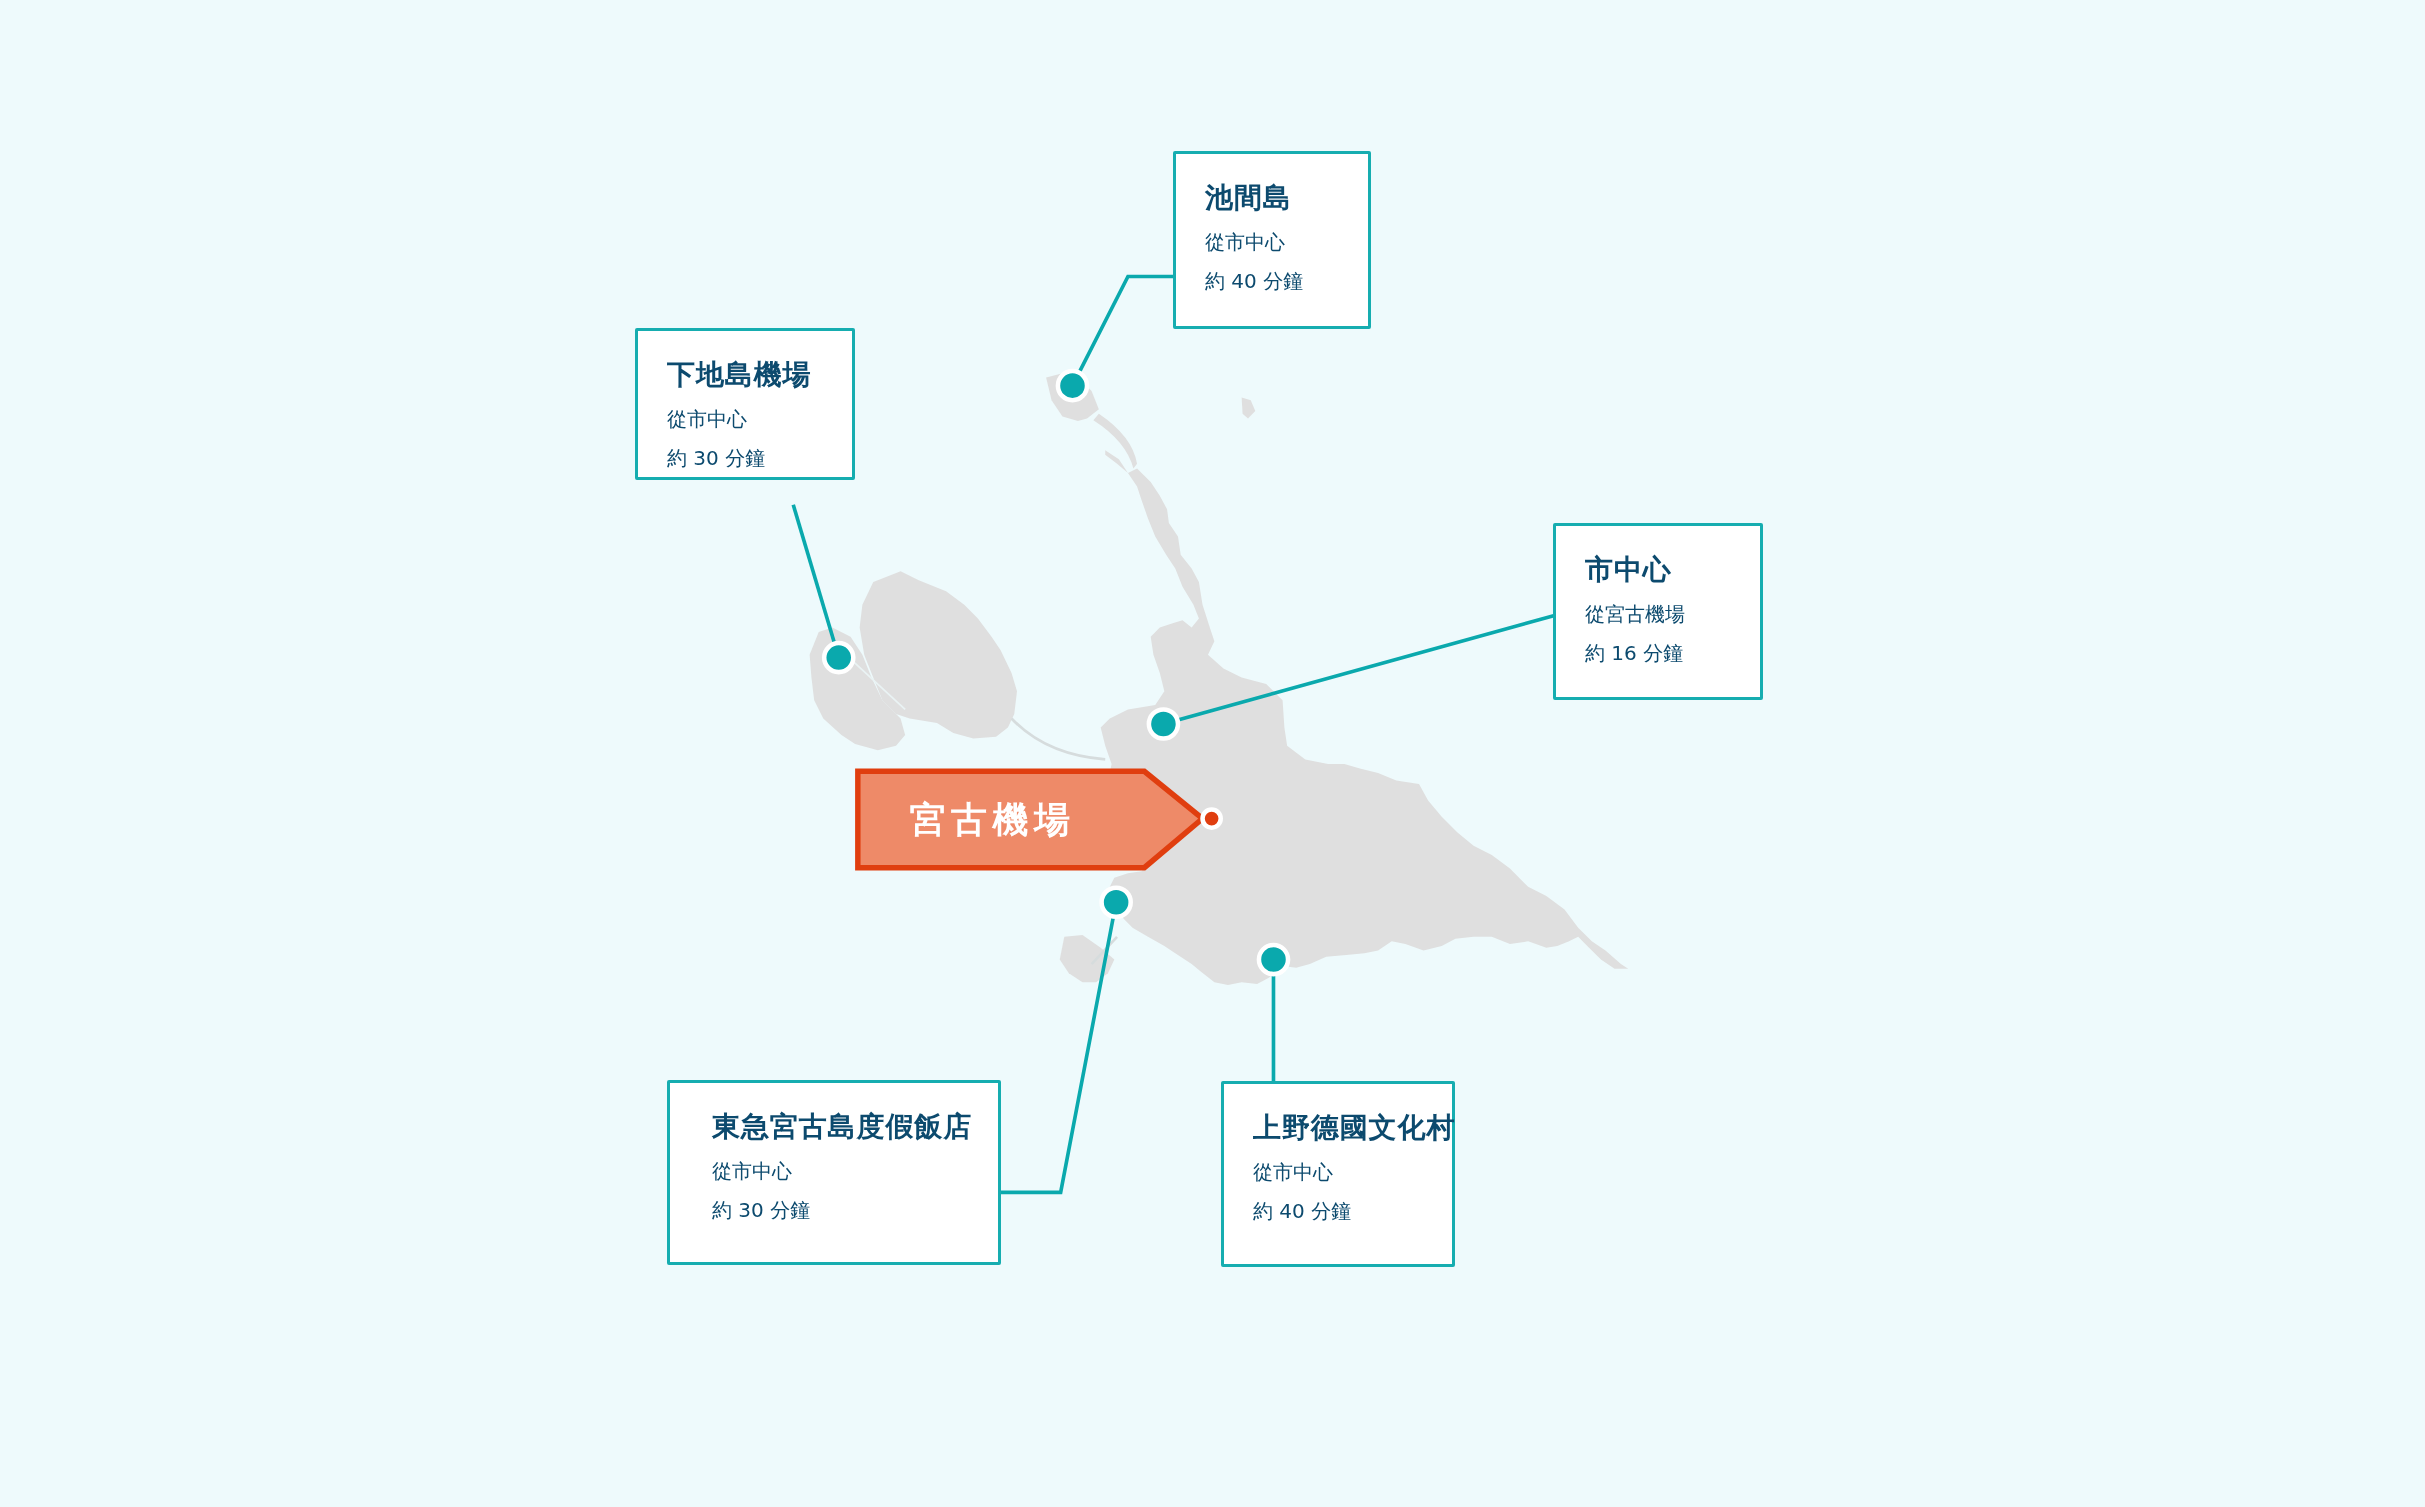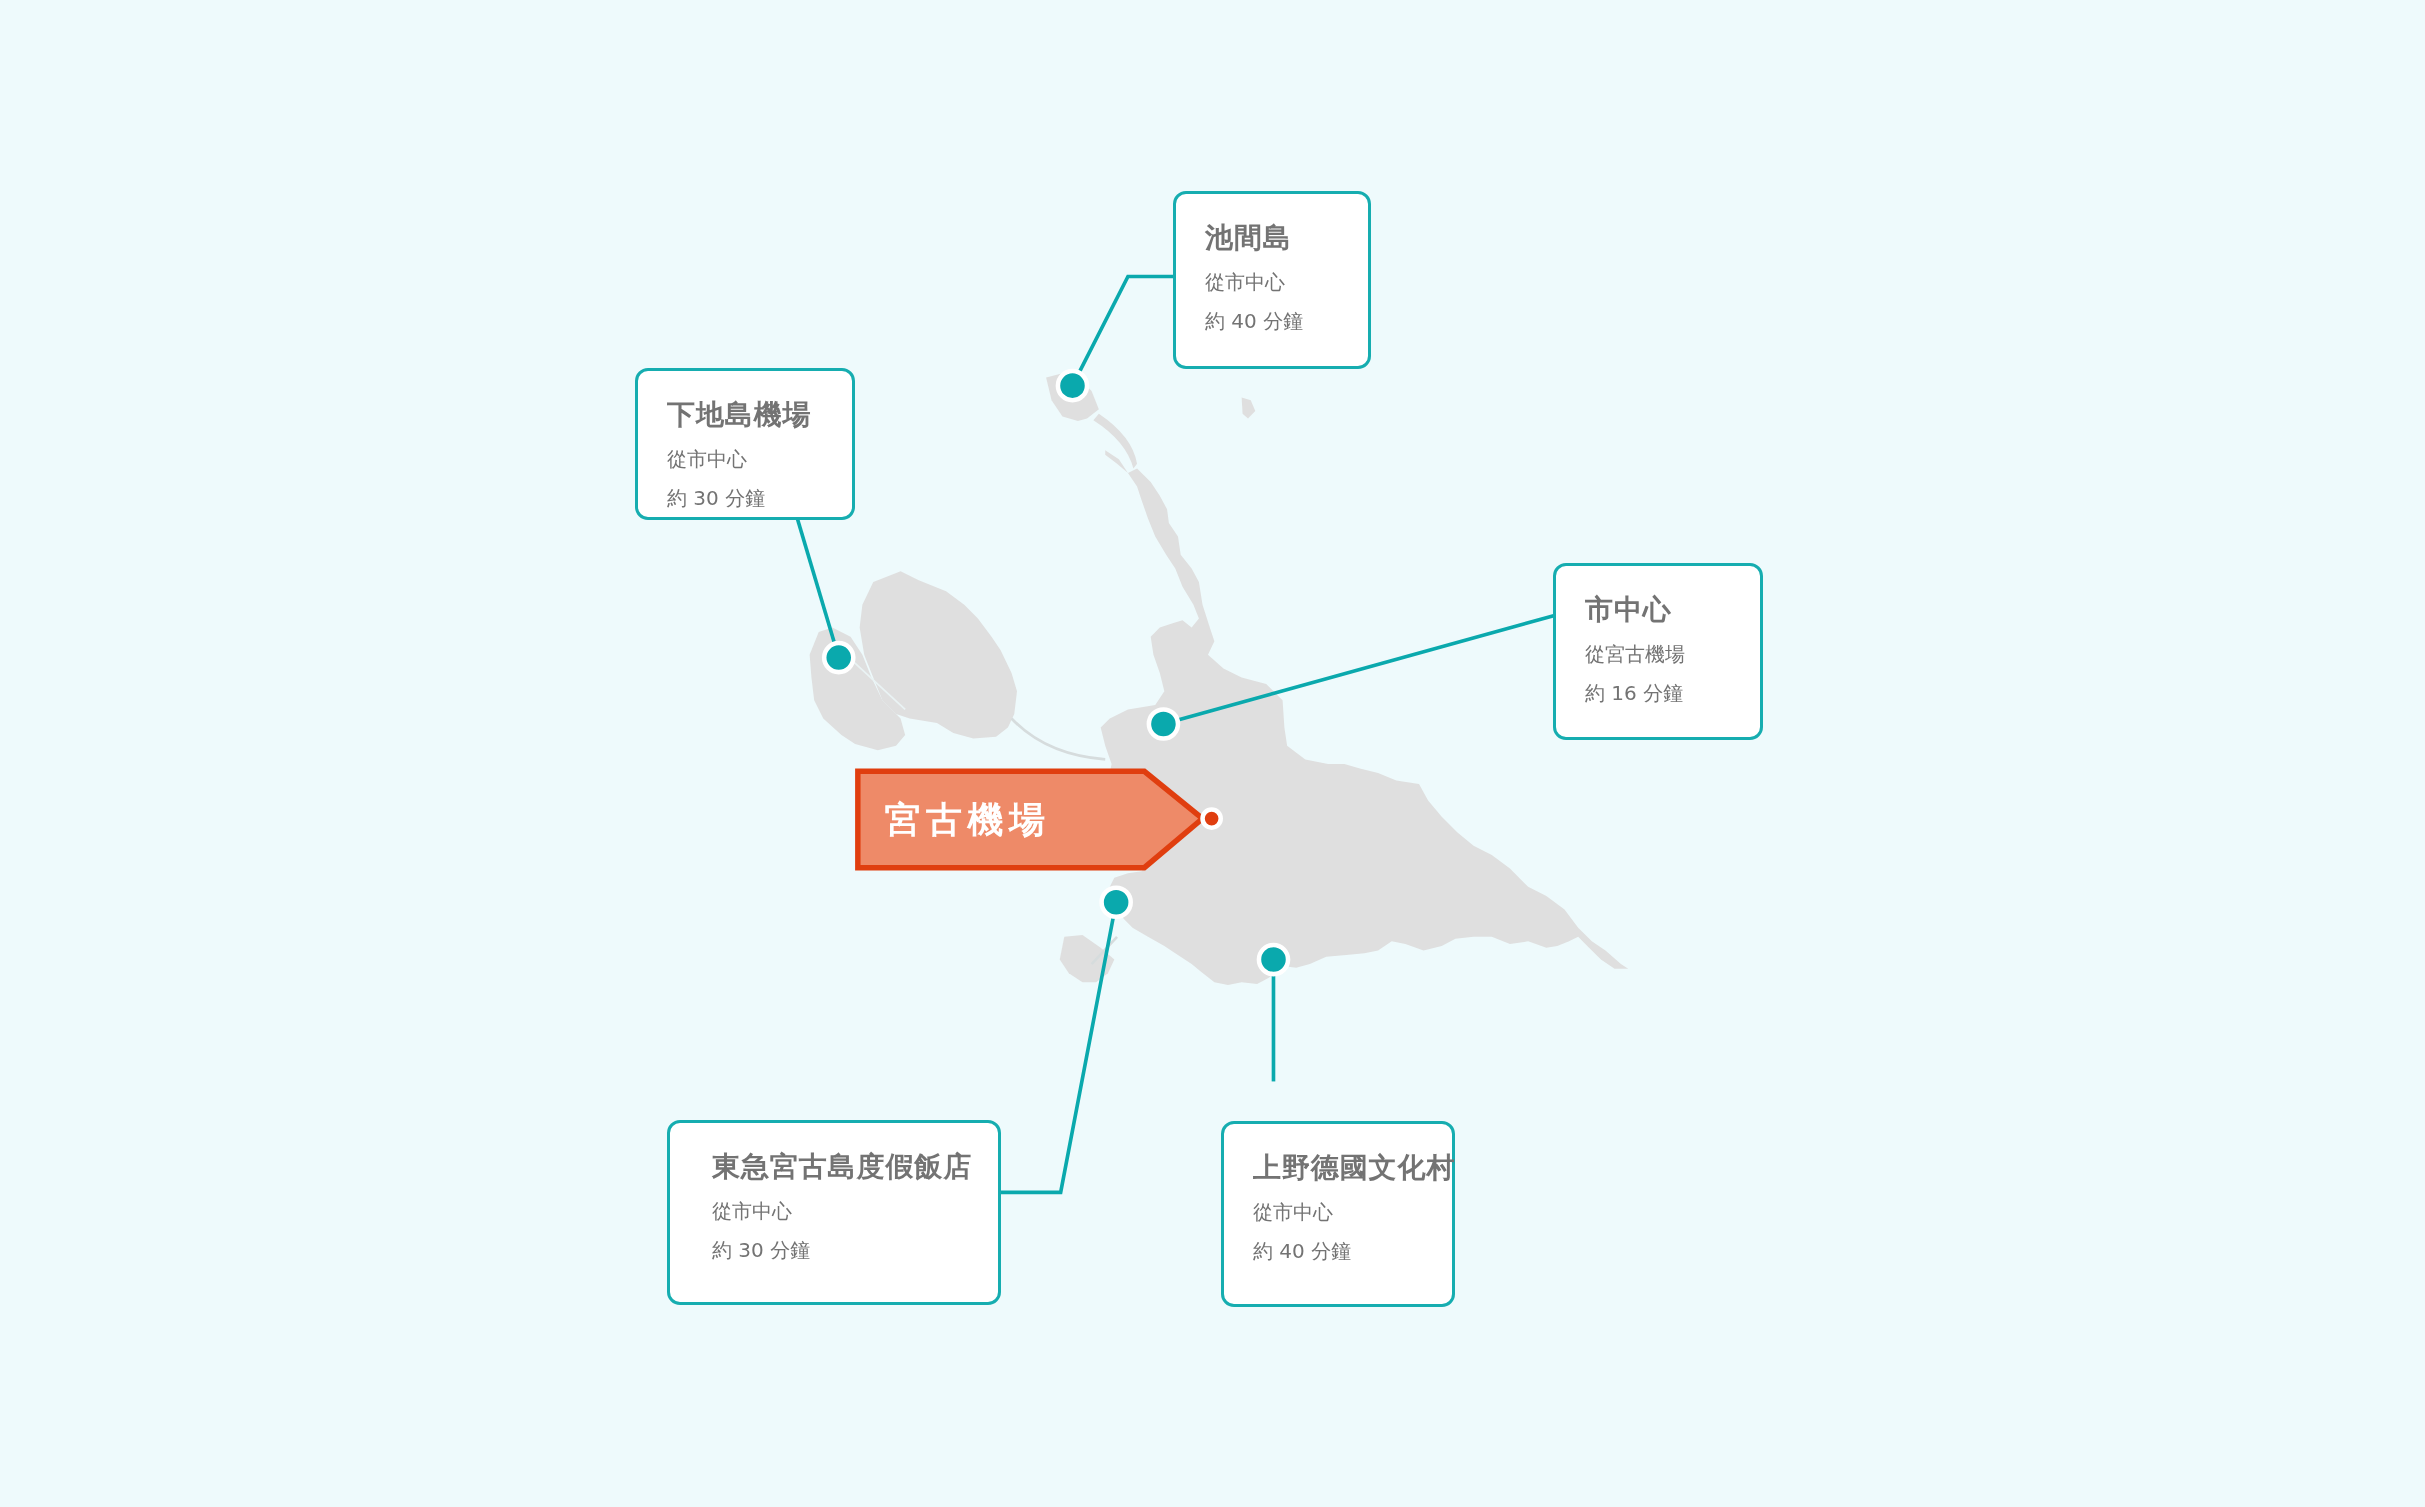--- a/index.html
+++ b/index.html
@@ -1,22 +1,22 @@
 <!DOCTYPE html>
 <html style="font-size:14.6px"><head>
 <meta charset="utf-8">
 <style>
   html,body{margin:0;padding:0;}
   body{width:2426px;height:1508px;background:#eefafc;position:relative;overflow:hidden;font-family:"DejaVu Sans","Liberation Sans",sans-serif;}
   #map{position:absolute;left:0;top:0;width:2426px;height:1508px;}
-  .card{position:absolute;box-sizing:border-box;background:#ffffff;border:3.6px solid #16adb0;border-radius:13px;padding:25.5px 0 0 29px;color:#737373;margin-top:40px;}
+  .card{position:absolute;box-sizing:border-box;background:#ffffff;border:3.6px solid #16adb0;border-radius:2px;padding:25.5px 0 0 29px;color:#0c4a6e;}
   .card .title{font-size:28px;font-weight:bold;line-height:36px;letter-spacing:0.9px;white-space:nowrap;}
   .card .line{font-size:20px;line-height:39px;white-space:nowrap;}
   .card .title + .line{margin-top:7.3px;}
-  .airport-label{position:absolute;left:819px;top:773px;width:273px;height:95px;display:flex;align-items:center;justify-content:center;color:#fff;font-size:36px;font-weight:bold;letter-spacing:5.5px;padding-left:12px;}
+  .airport-label{position:absolute;left:856px;top:773px;width:273px;height:95px;display:flex;align-items:center;justify-content:center;color:#fff;font-size:36px;font-weight:bold;letter-spacing:5.5px;}
 </style>
 </head>
 <body>
 
 <svg id="map" viewBox="0 0 2667 1658" xmlns="http://www.w3.org/2000/svg">
 
   <g fill="#dfdfdf">
 
     <path d="M1150,415 L1178,408 L1200,430 L1208,450 L1195,460 L1185,463 L1168,458 L1156,440 Z"></path>
 

